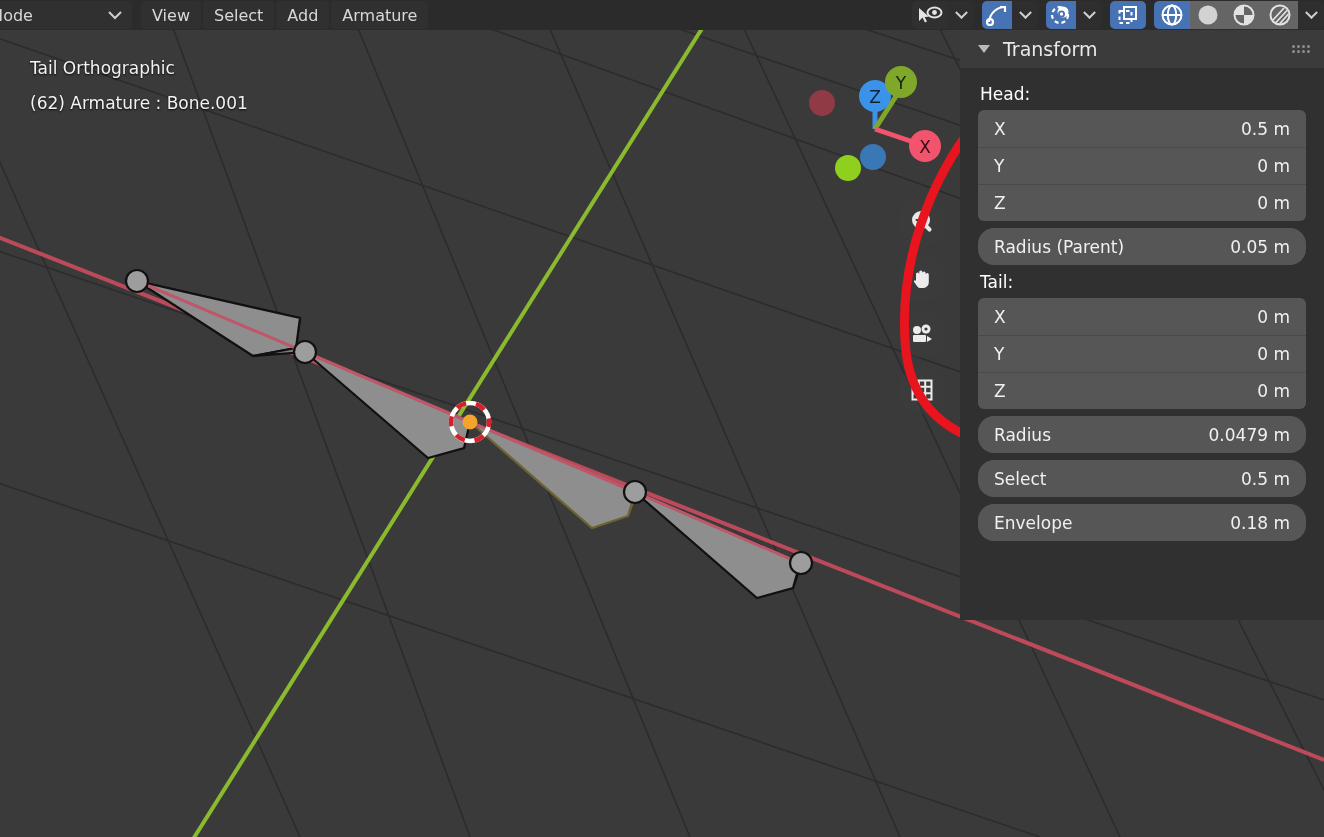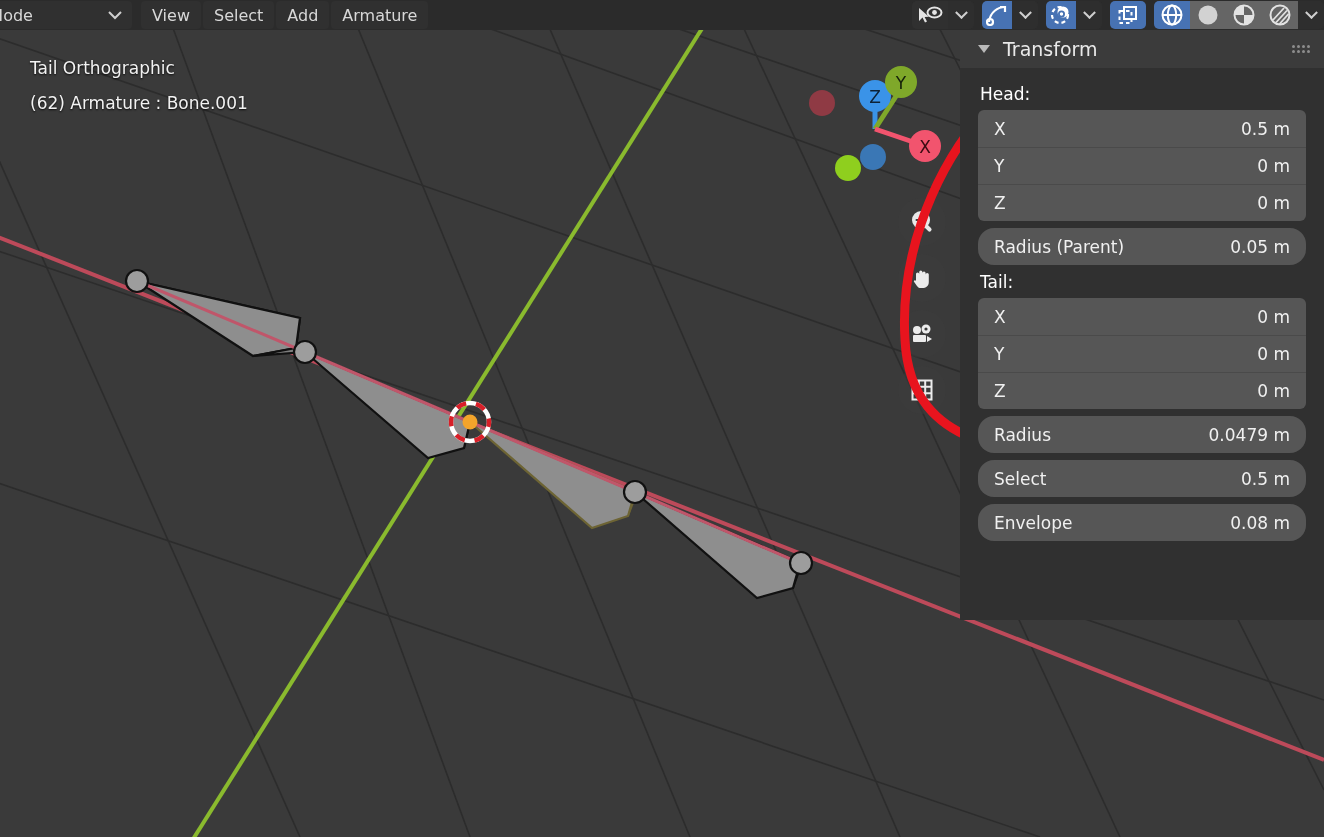--- a/index.html
+++ b/index.html
@@ -370,19 +370,19 @@
       </div>
       <div class="fgroup single">
         <div class="fld">
           <span class="k">Select</span>
           <span class="v">0.5 m</span>
         </div>
       </div>
       <div class="fgroup single">
         <div class="fld">
           <span class="k">Envelope</span>
-          <span class="v">0.08 m</span>
+          <span class="v">0.18 m</span>
         </div>
       </div>
     </div>
   </div>
 
 </div>
 
 </body></html>

